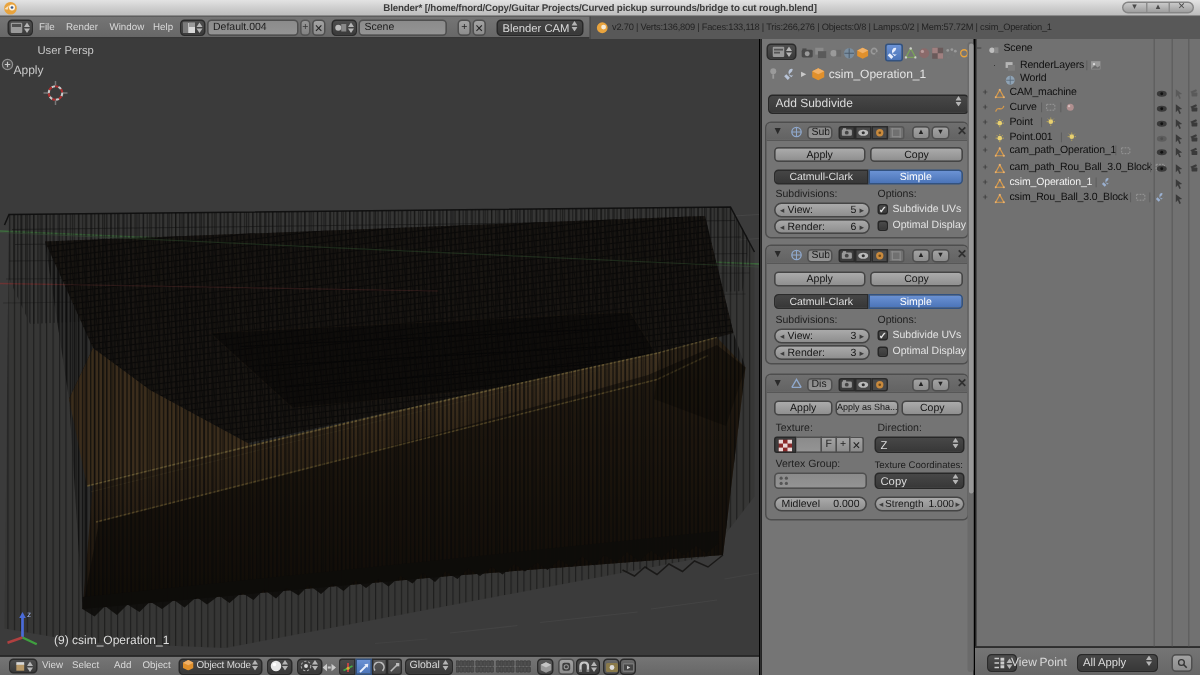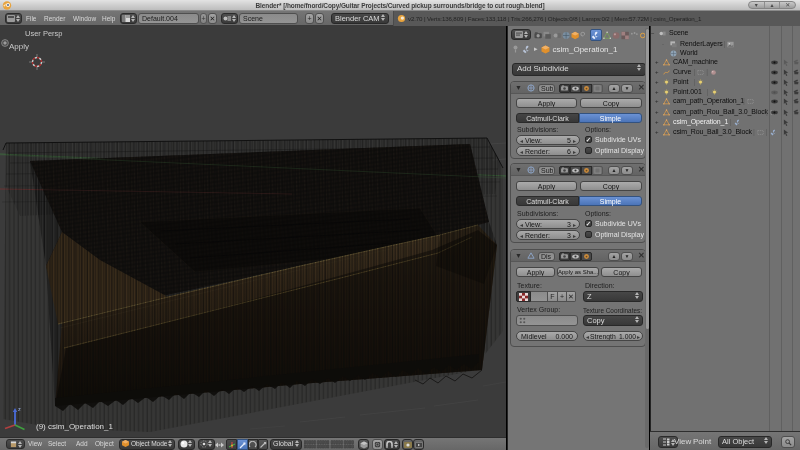--- a/index.html
+++ b/index.html
@@ -1101,21 +1101,21 @@
         <rect x="5" y="5.5" width="2.5" height="2" fill="#ccc"></rect>
       </svg>
     <span class="updn">
         <i class="u"></i>
         <i class="d"></i>
       </span>
   </div>
   <span class="abs menu-label" style="left:24px;top:1px">View</span>
   <span class="abs menu-label" style="left:43px;top:1px">Point</span>
   <div class="abs dd-dark" style="left:68px;top:4px;width:54px;height:12px;padding:0 3px">
-    <span style="flex:1;font-size:7.5px">All Object</span>
+    <span style="flex:1;font-size:7.5px">All Apply</span>
     <span class="updn">
         <i class="u"></i>
         <i class="d"></i>
       </span>
   </div>
   <div class="abs sq-btn" style="left:131px;top:4px;width:14px;height:12px">
     <svg width="7" height="7" viewBox="0 0 8 8">
         <circle cx="3" cy="3" r="2.2" fill="none" stroke="#333" stroke-width="1"></circle>
         <path d="M4.8,4.8 L7,7" stroke="#333" stroke-width="1.2"></path>
       </svg>

